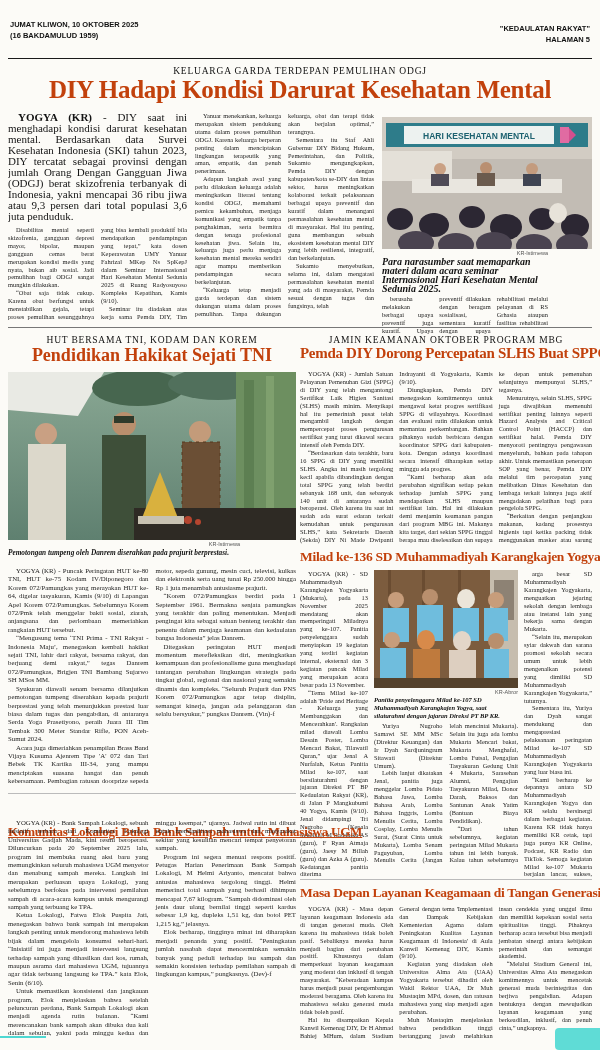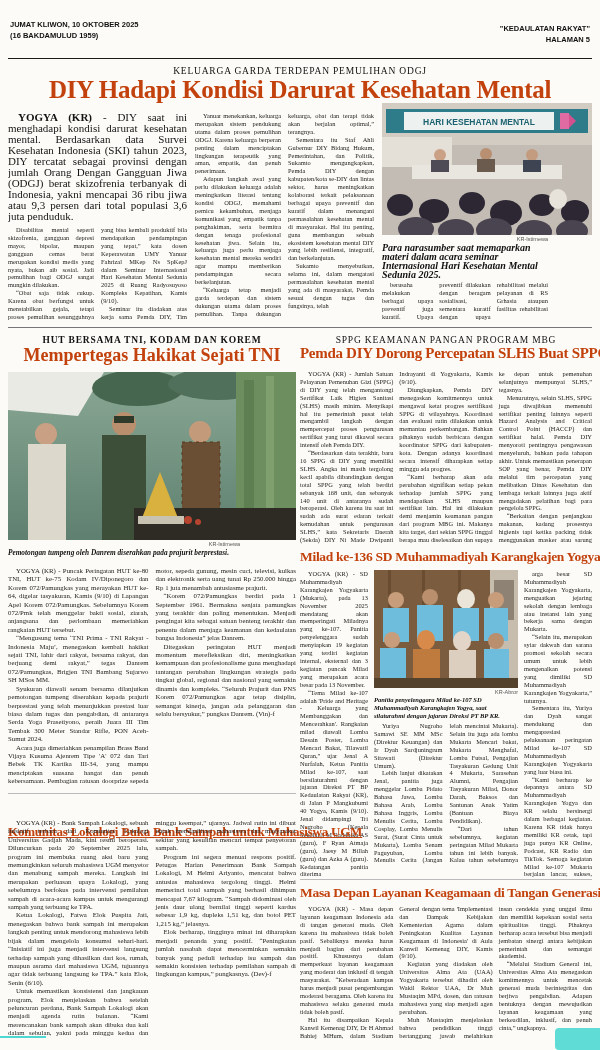--- a/index.html
+++ b/index.html
@@ -25,26 +25,26 @@
   .rule{position:absolute;border-top:1px solid #999;}
   
   .a1-kicker{top:66px;left:0;right:0;}
   .a1-headline{top:76px;left:0;right:0;font-size:25px;letter-spacing:-.3px;}
   .a1-left{position:absolute;top:112px;left:8px;width:366px;height:210px;display:flex;gap:8px;}
   .a1-half{width:179px;overflow:hidden;}
   .a1-lead{font-size:11px;line-height:11px;text-align:justify;text-indent:10px;margin:0 0 4px 0;color:#141414;}
   .a1-lead b{font-weight:bold;}
   .a1-h1cols{height:112px;}
   .a1-h2cols{height:210px;}
-  .a1-photoblock{position:absolute;top:103px;left:382px;width:166px;}
+  .a1-photoblock{position:absolute;top:117px;left:382px;width:166px;}
   .a1-caption{font-size:10px;line-height:9px;margin-top:1px;}
   .a1-below{height:46px;margin-top:2px;}
   .rule-a1{top:327px;left:8px;width:584px;border-top:1px solid #777;}
   
-  .tni-kicker{top:335px;left:8px;width:288px;font-weight:bold;}
+  .tni-kicker{top:335px;left:8px;width:288px;}
   .tni-headline{top:345px;left:8px;width:288px;font-size:18px;}
   .tni-photoblock{position:absolute;top:372px;left:8px;width:232px;}
   .tni-caption{font-size:7.3px;line-height:9px;}
   .tni-body{position:absolute;top:567px;left:8px;width:288px;height:220px;}
   
   .rule-lok{top:793px;left:8px;width:288px;border-top:1px solid #bbb;}
   .lok-headline{top:824px;left:8px;width:288px;font-size:13px;letter-spacing:-.2px;text-decoration:underline;}
   .lok-body{position:absolute;top:819px;left:8px;width:288px;height:219px;}
   
   .sppg-kicker{top:335px;left:300px;width:292px;}
@@ -143,21 +143,21 @@
     <div class="caption a1-caption">Para narasumber saat memaparkan materi dalam acara seminar Internasional Hari Kesehatan Mental Sedunia 2025.</div>
     <div class="body-text fs-sm cols3 a1-below">
         <p>berusaha melakukan berbagai upaya preventif juga kuratif. Upaya preventif dilakukan dengan beragam sosialisasi, sementara kuratif dengan upaya rehabilitasi melalui pelayanan di RS Grhasia ataupun fasilitas rehabilitasi di bawah Dinas Sosial DIY.</p>
         <p>“Masalah depresi, tidak percaya diri, baik karena masalah ekonomi, sosial, atau lainnya sudah dibentuk pendamping di masyarakat. Jadi memang ada yang penanganannya itu melalui instansi pemerintah, tetapi juga ada yang secara mandiri dilakukan oleh masyarakat. Saya kira dengan kolaborasi antara pemerintah, antara lembaga swasta, permasalahan depresi dan lainnya itu segera bisa teratasi,” jelas Sukamto. (Ria)-f</p>
       </div>
   </div>
 
   <div class="rule rule-a1"></div>
 
   <div class="kicker tni-kicker">HUT BERSAMA TNI, KODAM DAN KOREM</div>
-  <div class="headline tni-headline">Mempertegas Hakikat Sejati TNI</div>
+  <div class="headline tni-headline">Pendidikan Hakikat Sejati TNI</div>
   <div class="tni-photoblock">
     <svg class="photo" width="288" height="168" viewBox="0 0 288 168">
       <defs>
         <linearGradient id="gfol" x1="0" y1="0" x2="0" y2="1">
           <stop offset="0" stop-color="#8aa894"></stop>
             <stop offset="1" stop-color="#5f8070"></stop>
         </linearGradient>
       </defs>
       <rect width="288" height="168" fill="url(#gfol)"></rect>
       <polygon points="0,0 96,0 70,44 0,38" fill="#e9eae4"></polygon>
@@ -187,21 +187,21 @@
     <div class="cols2">
         <p>YOGYA (KR) - Puncak Peringatan HUT ke-80 TNI, HUT ke-75 Kodam IV/Diponegoro dan Korem 072/Pamungkas yang merayakan HUT ke-64, digelar tasyakuran, Kamis (9/10) di Lapangan Apel Korem 072/Pamungkas. Sebelumnya Korem 072/Pmk telah menggelar bakti sosial, ziarah, anjangsana dan perlombaan memeriahkan rangkaian HUT tersebut.</p>
         <p>“Mengusung tema ‘TNI Prima - TNI Rakyat - Indonesia Maju’, menegaskan kembali hakikat sejati TNI, lahir dari rakyat, bersama rakyat, dan berjuang demi rakyat,” tegas Danrem 072/Pamungkas, Brigjen TNI Bambang Sujarwo SH MSos MM.</p>
         <p>Syukuran diawali senam bersama dilanjutkan pemotongan tumpeng diserahkan kepada prajurit berprestasi yang telah menunjukkan prestasi luar biasa dalam tugas dan pengabdian, di antaranya Serda Yoga Prasetiyono, peraih Juara III Tim Tembak 300 Meter Standar Rifle, PON Aceh-Sumut 2024.</p>
         <p>Acara juga dimeriahkan penampilan Brass Band Vijaya Kusuma Ajenrem Tipe 'A' 072 dan Tari Bebek TK Kartika III-34, yang mampu menciptakan suasana hangat dan penuh kebersamaan. Pembagian ratusan doorprize sepeda motor, sepeda gunung, mesin cuci, televisi, kulkas dan elektronik serta uang tunai Rp 250.000 hingga Rp 1 juta menambah antusiasme prajurit.</p>
         <p>“Korem 072/Pamungkas berdiri pada 1 September 1961. Bermakna senjata pamungkas yang terakhir dan paling menentukan. Menjadi pengingat kita sebagai satuan benteng terakhir dan penentu dalam menjaga keamanan dan kedaulatan bangsa Indonesia” jelas Danrem.</p>
         <p>Ditegaskan peringatan HUT menjadi momentum merefleksikan diri, meningkatkan kemampuan dan profesionalisme guna menghadapi tantangan perubahan lingkungan strategis pada tingkat global, regional dan nasional yang semakin dinamis dan kompleks. “Seluruh Prajurit dan PNS Korem 072/Pamungkas agar tetap disiplin, semangat kinerja, jangan ada pelanggaran dan selalu bersyukur,” pungkas Danrem. (Vin)-f</p>
       </div>
   </div>
 
-  <div class="kicker sppg-kicker">SPPG KEAMANAN PANGAN PROGRAM MBG</div>
+  <div class="kicker sppg-kicker">JAMIN KEAMANAN OKTOBER PROGRAM MBG</div>
   <div class="headline sppg-headline">Pemda DIY Dorong Percepatan SLHS Buat SPPG</div>
   <div class="sppg-body body-text fs-sm">
     <div class="cols3">
         <p>YOGYA (KR) - Jumlah Satuan Pelayanan Pemenuhan Gizi (SPPG) di DIY yang telah mengantongi Sertifikat Laik Higien Sanitasi (SLHS) masih minim. Menyikapi hal itu pemerintah pusat telah mengambil langkah dengan mempercepat proses pengurusan sertifikat yang turut dikawal secara intensif oleh Pemda DIY.</p>
         <p>“Berdasarkan data terakhir, baru 16 SPPG di DIY yang memiliki SLHS. Angka ini masih tergolong kecil apabila dibandingkan dengan total SPPG yang telah berdiri sebanyak 168 unit, dan sebanyak 140 unit di antaranya sudah beroperasi. Oleh karena itu saat ini sudah ada surat edaran terkait kemudahan untuk pengurusan SLHS,” kata Sekretaris Daerah (Sekda) DIY Ni Made Dwipanti Indrayanti di Yogyakarta, Kamis (9/10).</p>
         <p>Diungkapkan, Pemda DIY menegaskan komitmennya untuk mengawal ketat progres sertifikasi SPPG di wilayahnya. Koordinasi dan evaluasi rutin dilakukan untuk memantau perkembangan. Bahkan pihaknya sudah berbicara dengan koordinator SPPG dari kabupaten-kota. Dengan adanya koordinasi secara intensif diharapkan setiap minggu ada progres.</p>
         <p>“Kami berharap akan ada perubahan signifikan setiap pekan terhadap jumlah SPPG yang mendapatkan SLHS maupun sertifikat lain. Hal ini dilakukan demi menjamin keamanan pangan dari program MBG ini. Makanya kita target, dari sekian SPPG tinggal berapa mau diselesaikan dan supaya ke depan untuk pemenuhan selanjutnya mempunyai SLHS,” tegasnya.</p>
         <p>Menurutnya, selain SLHS, SPPG juga diwajibkan memenuhi sertifikat penting lainnya seperti Hazard Analysis and Critical Control Point (HACCP) dan sertifikat halal. Pemda DIY menyoroti pentingnya pengawasan menyeluruh, bahkan pada tahapan akhir. Untuk memastikan penerapan SOP yang benar, Pemda DIY melalui tim percepatan yang melibatkan Dinas Kesehatan dan lembaga terkait lainnya juga aktif mengadakan pelatihan bagi para pengelola SPPG.</p>
         <p>“Berkaitan dengan penjangkau makanan, kadang prosesnya higienis tapi ketika packing tidak menggunakan masker atau sarung tangan ini yang harus jadi perhatian. Untuk itu pentingnya penerapan standar operasional prosedur (SOP) yang ketat,” terangnya. (Ria)-f</p>
       </div>

